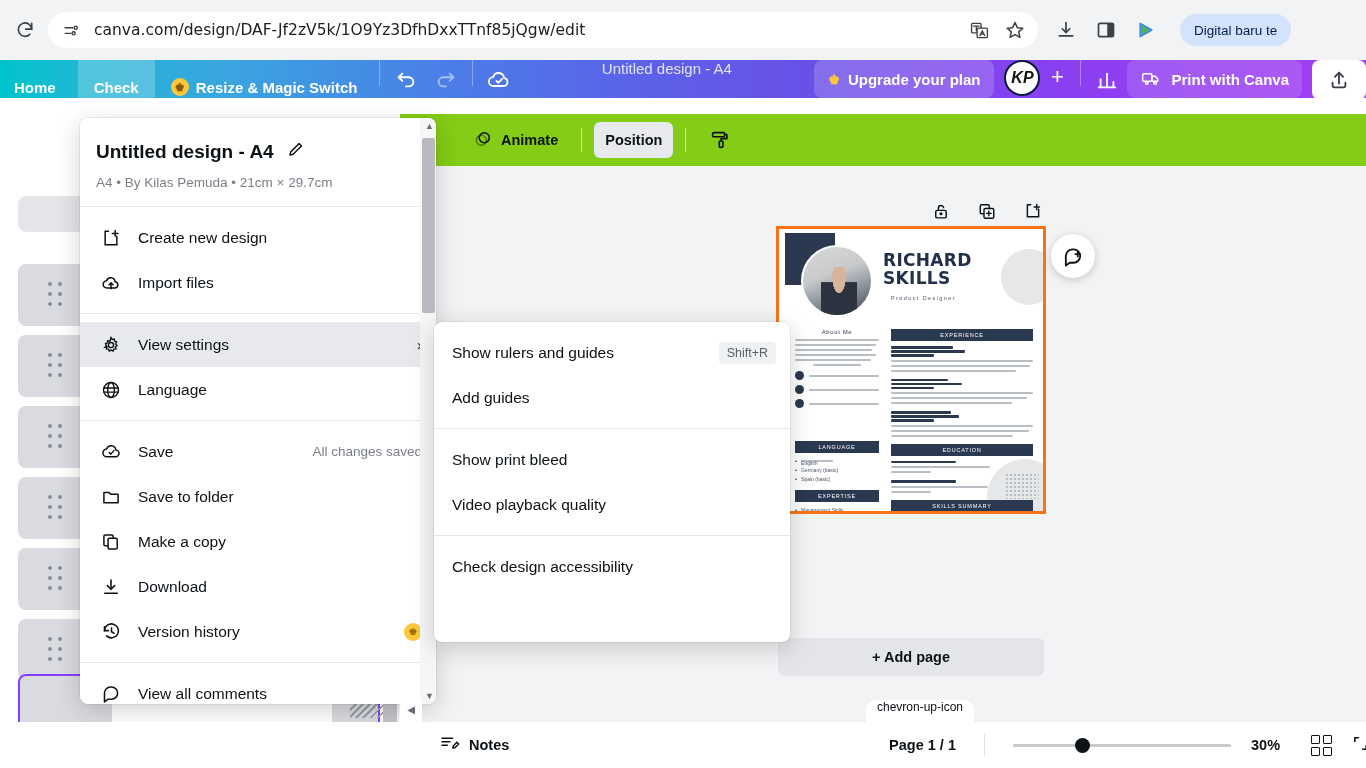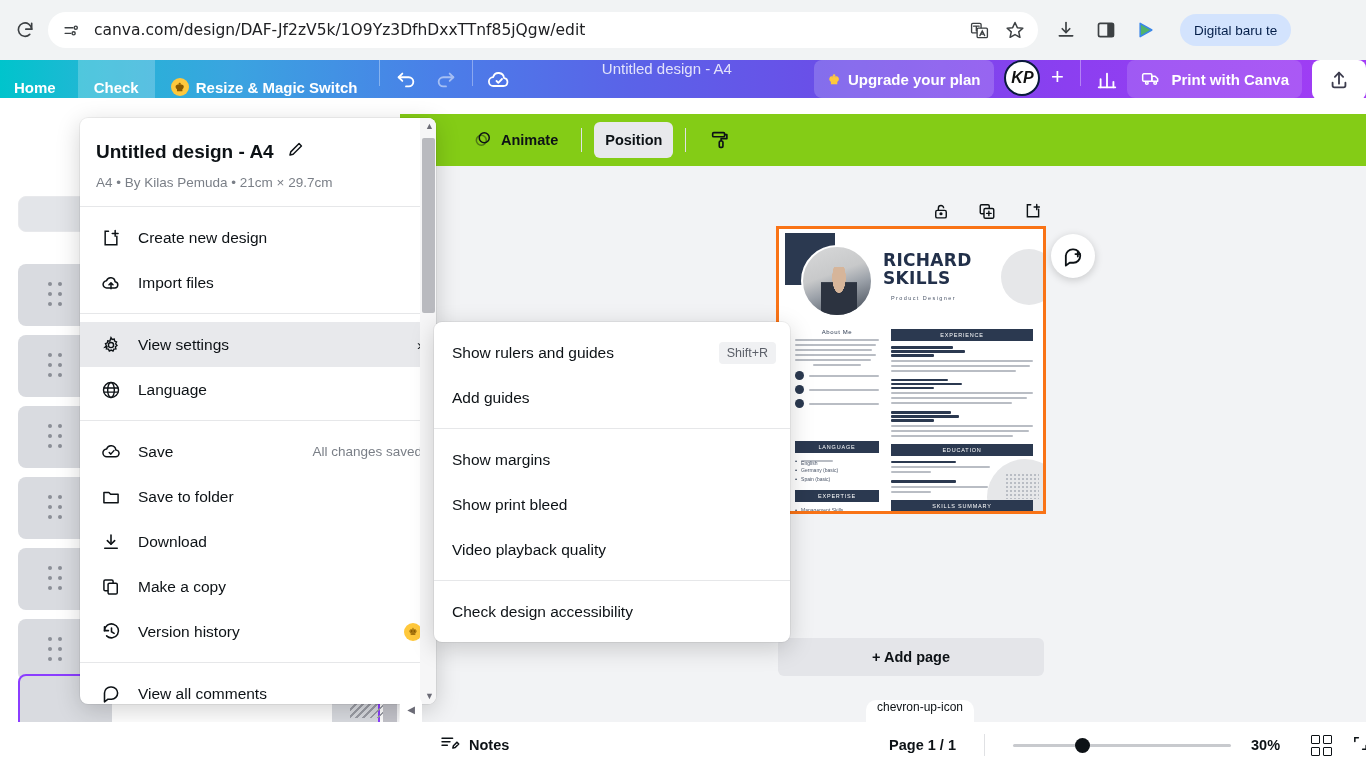--- a/index.html
+++ b/index.html
@@ -746,36 +746,36 @@
       <div class="fm-item">
         <span class="fm-ic">
           <svg width="20" height="20" viewBox="0 0 24 24" fill="none" stroke="#0d1216" stroke-width="1.8" stroke-linejoin="round">
             <path d="M3.5 19V6.5h6l2 2.2h9V19z"></path>
           </svg>
         </span>
         <span>Save to folder</span>
       </div>
       <div class="fm-item">
         <span class="fm-ic">
+          <svg width="20" height="20" viewBox="0 0 24 24" fill="none" stroke="#0d1216" stroke-width="1.8" stroke-linejoin="round">
+            <rect x="3.5" y="3.5" width="11" height="13" rx="1.6"></rect>
+            <rect x="8.5" y="7.5" width="11" height="13" rx="1.6" fill="#fff"></rect>
+          </svg>
+        </span>
+        <span>Make a copy</span>
+      </div>
+      <div class="fm-item">
+        <span class="fm-ic">
           <svg width="20" height="20" viewBox="0 0 24 24" fill="none" stroke="#0d1216" stroke-width="1.9" stroke-linecap="round">
             <path d="M12 3.5v11"></path>
               <polyline points="7.6,10.3 12,14.7 16.4,10.3"></polyline>
               <path d="M4.5 19.5h15"></path>
           </svg>
         </span>
         <span>Download</span>
-      </div>
-      <div class="fm-item">
-        <span class="fm-ic">
-          <svg width="20" height="20" viewBox="0 0 24 24" fill="none" stroke="#0d1216" stroke-width="1.8" stroke-linejoin="round">
-            <rect x="3.5" y="3.5" width="11" height="13" rx="1.6"></rect>
-            <rect x="8.5" y="7.5" width="11" height="13" rx="1.6" fill="#fff"></rect>
-          </svg>
-        </span>
-        <span>Make a copy</span>
       </div>
       <div class="fm-item">
         <span class="fm-ic">
           <svg width="21" height="21" viewBox="0 0 24 24" fill="none" stroke="#0d1216" stroke-width="1.8" stroke-linecap="round">
             <path d="M4 11a8 8 0 1 1 2.4 6"></path>
               <polyline points="4,6.5 4,11 8.5,11"></polyline>
               <path d="M12 8v4.3l3 1.8"></path>
           </svg>
         </span>
         <span>Version history</span>
@@ -807,23 +807,20 @@
       <div class="sm-item">
         <span>Show rulers and guides</span>
         <span class="sm-kbd">Shift+R</span>
       </div>
       <div class="sm-item">
         <span>Add guides</span>
       </div>
     </div>
     <div class="fm-divider"></div>
     <div class="sm-group">
-      <div class="sm-item">
-        <span>Show margins</span>
-      </div>
       <div class="sm-item">
         <span>Show print bleed</span>
       </div>
       <div class="sm-item">
         <span>Video playback quality</span>
       </div>
     </div>
     <div class="fm-divider"></div>
     <div class="sm-group">
       <div class="sm-item">

